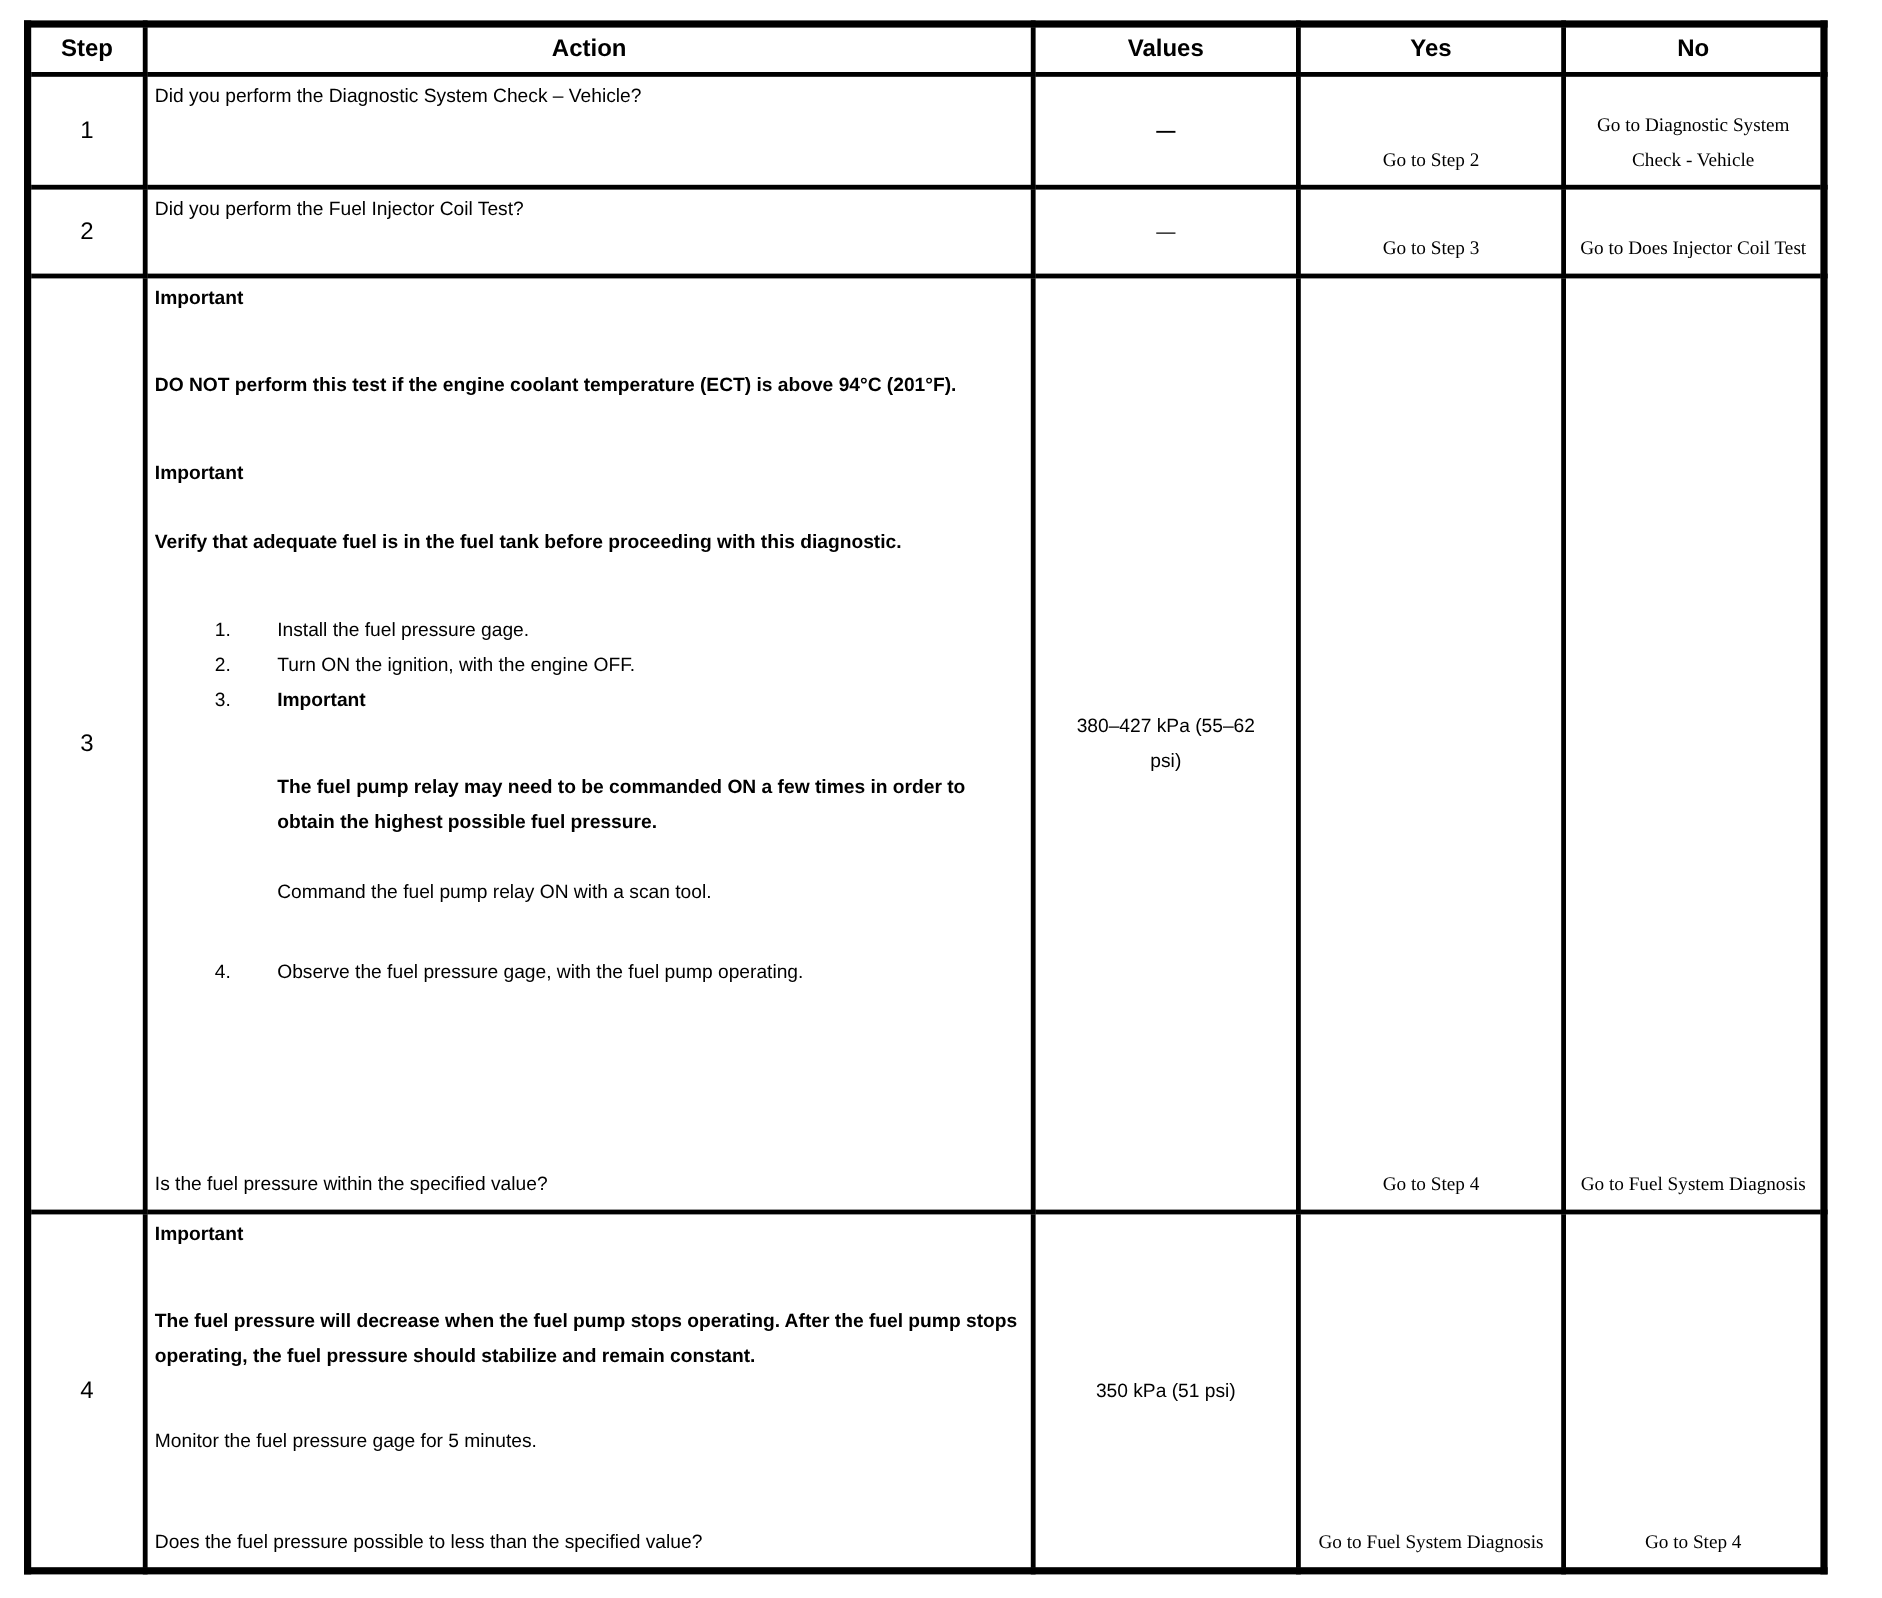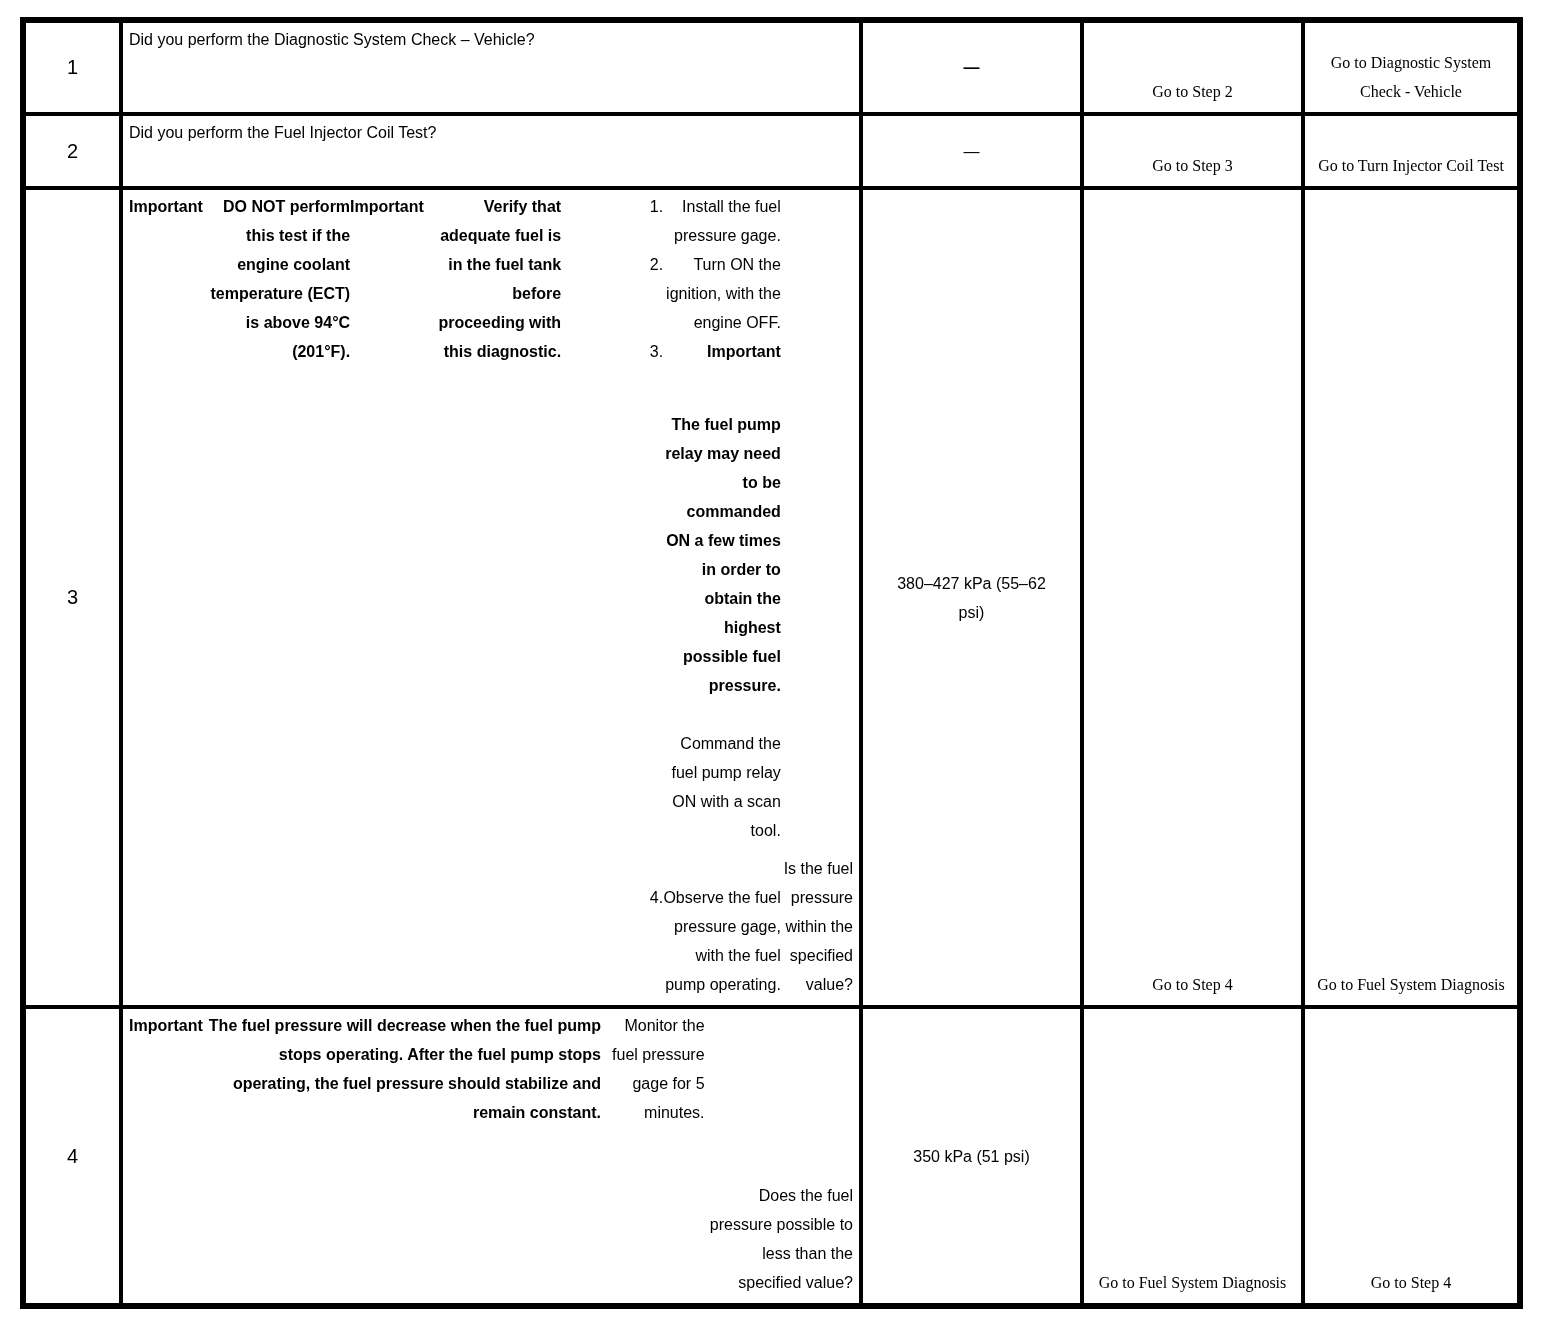--- a/index.html
+++ b/index.html
@@ -43,21 +43,21 @@
   td.c-action{ text-align: left; vertical-align: top; padding: 2px 6px 6px 6px; }
   td.c-values{ text-align: center; vertical-align: middle; padding: 2px 23px; }
   td.c-yes, td.c-no { text-align: center; vertical-align: bottom; padding: 2px 10px 6px 10px; font-family: Liberation Serif, serif; }
 
   .b { font-weight: bold; }
   .p { margin: 0; }
   .mb29 { margin-bottom: 29px; }
   .mb38 { margin-bottom: 42px; }
   .mb44 { margin-bottom: 44px; }
 
-  .cellflex { display: flex; flex-direction: row; text-align: right; }
+  .cellflex { display: flex; flex-direction: column; }
   .cellflex.h-r3 { min-height: 768px; }
   .cellflex.h-r4 { min-height: 286px; }
   .push { margin-top: auto; }
 
   .ol { margin: 0; padding: 0; list-style: none; }
   .li { display: flex; margin: 0; }
   .li .num { flex: 0 0 52px; padding-left: 50px; box-sizing: content-box; }
   .li .li-text { flex: 1 1 auto; }
   .li4gap { margin-top: 38px; }
 </style>
@@ -68,39 +68,46 @@
   <table class="diag">
     <colgroup>
       <col style="width:98px">
       <col style="width:740px">
       <col style="width:221px">
       <col style="width:221px">
       <col style="width:217px">
     </colgroup>
 
     <tbody>
+        <tr>
+      <th>Step</th>
+      <th>Action</th>
+      <th>Values</th>
+      <th>Yes</th>
+      <th>No</th>
+    </tr>
 
     <tr class="r1">
       <td class="c-step">1</td>
       <td class="c-action">
         <div class="p">Did you perform the Diagnostic System Check – Vehicle?</div>
       </td>
       <td class="c-values"><span class="b">—</span></td>
       <td class="c-yes">Go to Step 2</td>
       <td class="c-no">Go to Diagnostic System Check - Vehicle</td>
     </tr>
 
     <tr class="r2">
       <td class="c-step">2</td>
       <td class="c-action">
         <div class="p">Did you perform the Fuel Injector Coil Test?</div>
       </td>
       <td class="c-values"><span>—</span></td>
       <td class="c-yes">Go to Step 3</td>
-      <td class="c-no">Go to Turn Injector Coil Test</td>
+      <td class="c-no">Go to Does Injector Coil Test</td>
     </tr>
 
     <tr class="r3">
       <td class="c-step">3</td>
       <td class="c-action">
         <div class="cellflex h-r3">
           <div class="p b mb44">Important</div>
           <div class="p b mb44">DO NOT perform this test if the engine coolant temperature (ECT) is above 94°C (201°F).</div>
           <div class="p b mb29">Important</div>
           <div class="p b mb44">Verify that adequate fuel is in the fuel tank before proceeding with this diagnostic.</div>

